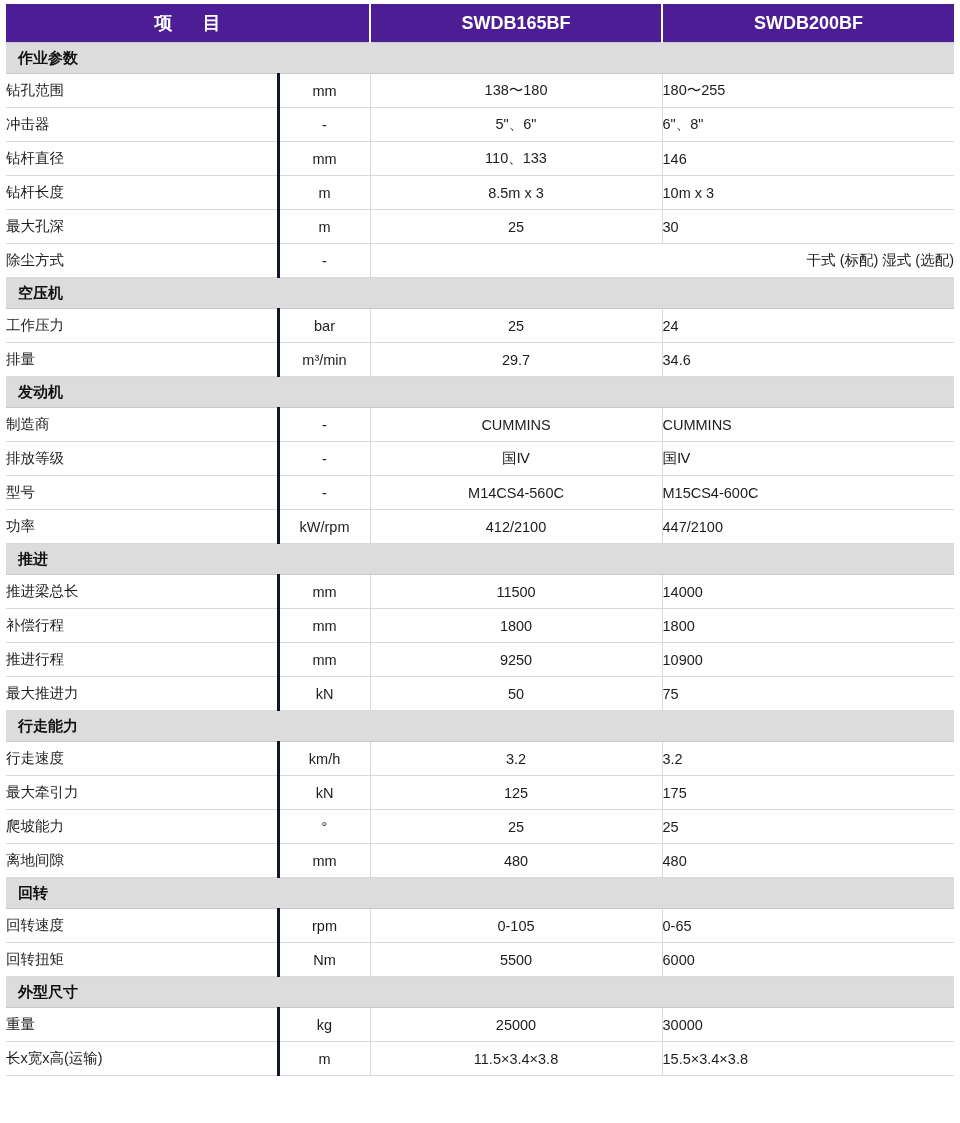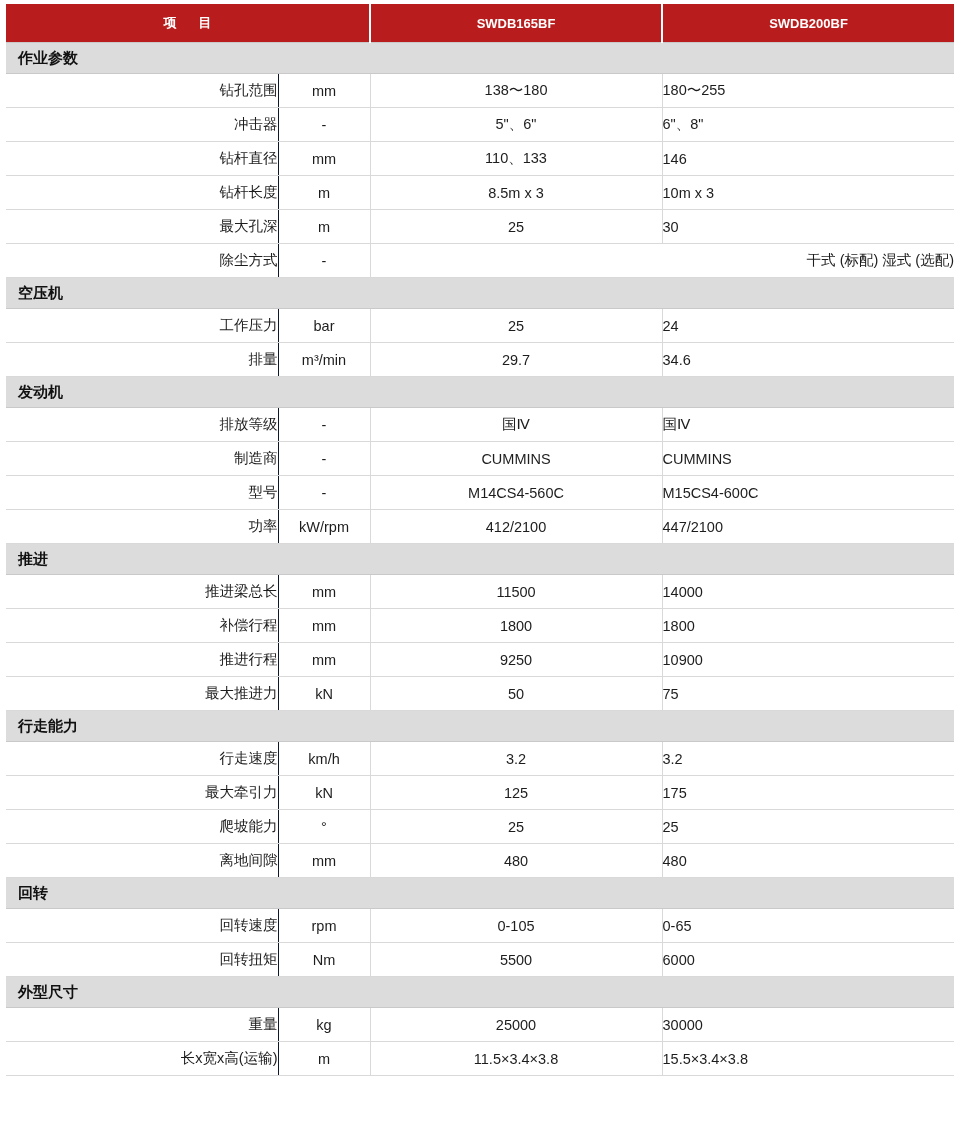--- a/index.html
+++ b/index.html
@@ -22,23 +22,23 @@
     border-collapse: collapse;
     table-layout: fixed;
     font-size: 15px;
   }
   table.spec col.c-item { width: 272px; }
   table.spec col.c-unit { width: 92px; }
   table.spec col.c-a { width: 292px; }
   table.spec col.c-b { width: 292px; }
 
   thead th {
-    background: #b91c1c;
+    background: #4c1d95;
     color: #ffffff;
-    font-size: 13px;
+    font-size: 18px;
     font-weight: bold;
     height: 38px;
     padding: 0;
     text-align: center;
     border: none;
   }
   thead th.head-item {
     letter-spacing: 0.35em;
     padding-left: 0.35em;
   }
@@ -60,22 +60,22 @@
 
   tr.row td {
     height: 33px;
     border-bottom: 1px solid #d9d9d9;
     font-size: 14.5px;
     color: #1d1d1d;
     padding: 0;
   }
   td.cell-item {
     padding-left: 12px;
-    text-align: right;
-    border-right: 1px solid #0f172a;
+    text-align: left;
+    border-right: 3px solid #0f172a;
   }
   td.cell-unit {
     text-align: center;
     border-right: 1px solid #d9d9d9;
     color: #333333;
   }
   td.cell-a {
     text-align: center;
     border-right: 1px solid #d9d9d9;
   }
@@ -155,30 +155,30 @@
         <tr class="row">
           <td class="cell-item">排量</td>
           <td class="cell-unit">m³/min</td>
           <td class="cell-a">29.7</td>
           <td class="cell-b">34.6</td>
         </tr>
         <tr class="section">
           <td colspan="4">发动机</td>
         </tr>
         <tr class="row">
+          <td class="cell-item">制造商</td>
+          <td class="cell-unit">-</td>
+          <td class="cell-a">CUMMINS</td>
+          <td class="cell-b">CUMMINS</td>
+        </tr>
+        <tr class="row">
           <td class="cell-item">排放等级</td>
           <td class="cell-unit">-</td>
           <td class="cell-a">国Ⅳ</td>
           <td class="cell-b">国Ⅳ</td>
-        </tr>
-        <tr class="row">
-          <td class="cell-item">制造商</td>
-          <td class="cell-unit">-</td>
-          <td class="cell-a">CUMMINS</td>
-          <td class="cell-b">CUMMINS</td>
         </tr>
         <tr class="row">
           <td class="cell-item">型号</td>
           <td class="cell-unit">-</td>
           <td class="cell-a">M14CS4-560C</td>
           <td class="cell-b">M15CS4-600C</td>
         </tr>
         <tr class="row">
           <td class="cell-item">功率</td>
           <td class="cell-unit">kW/rpm</td>

